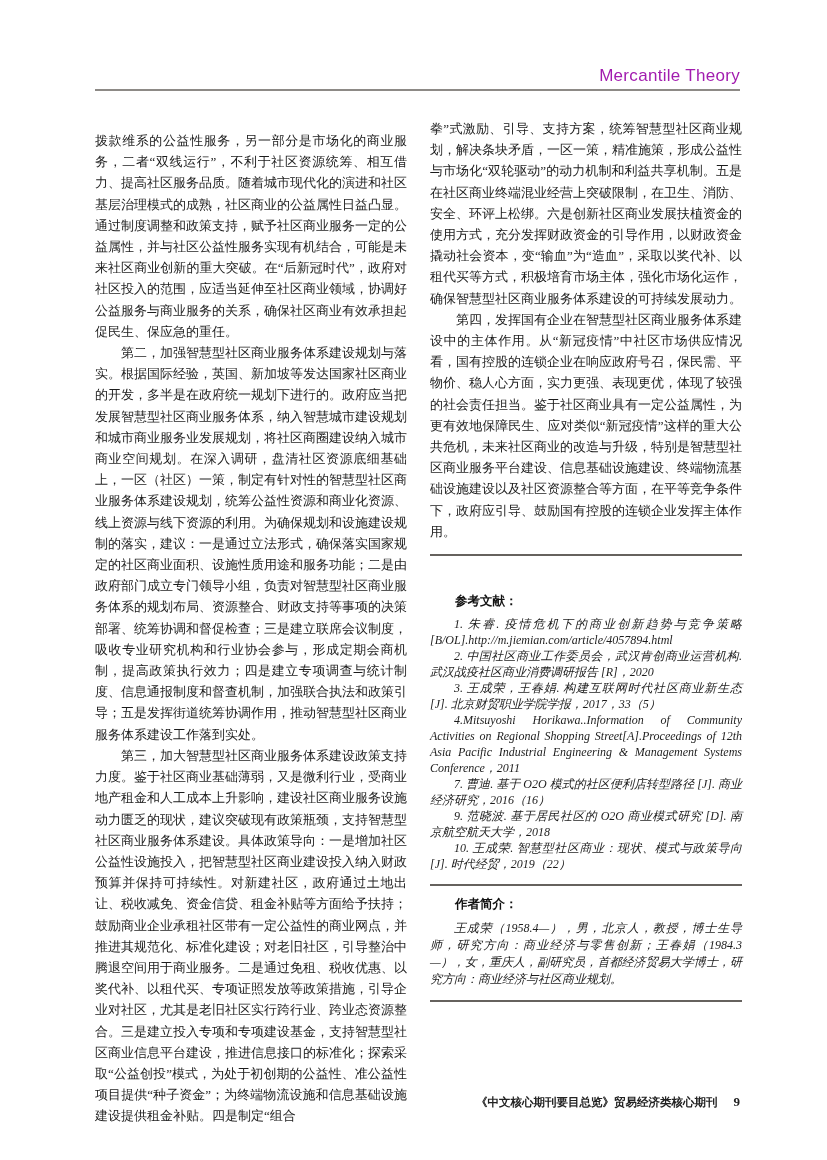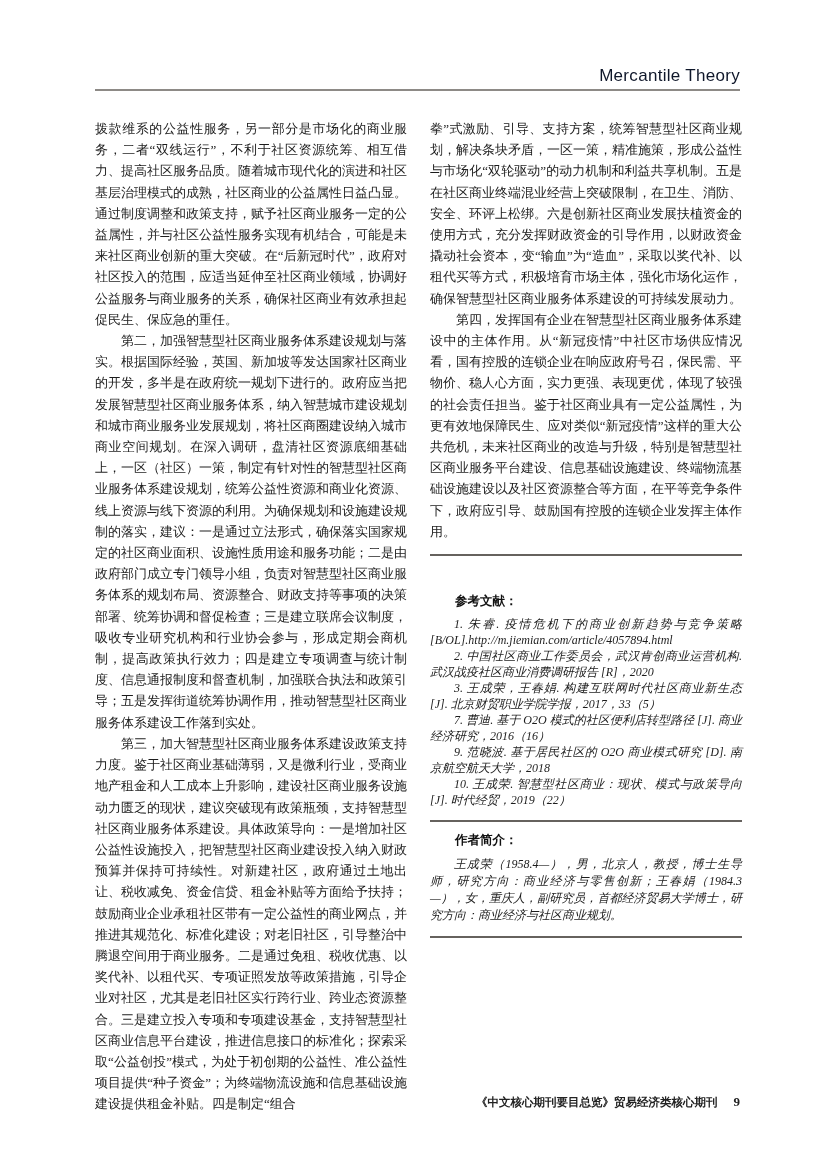--- a/index.html
+++ b/index.html
@@ -4,31 +4,31 @@
 <style>
   html,body{margin:0;padding:0;}
   body{
     width:827px;height:1160px;position:relative;background:#ffffff;
     font-family:"Liberation Serif","DejaVu Serif",serif;
     color:#1c1c1c;overflow:hidden;
   }
   .header-title{
     position:absolute;top:66px;right:87px;
     font-family:"Liberation Sans","DejaVu Sans",sans-serif;
-    font-size:17px;letter-spacing:0.3px;color:#0f172a;
+    font-size:17px;letter-spacing:0.3px;color:#a21caf;
   }
   .header-rule{
     position:absolute;top:89px;left:95px;right:87px;height:2px;
     background:#8d8a86;
   }
   .col{
     position:absolute;top:118px;width:312px;
     font-size:13px;line-height:21.2px;text-align:justify;
   }
-  .col-left{left:95px;}
+  .col-left{left:95px;margin-top:12px;}
   .col-right{left:430px;}
   p{margin:0;}
   p.indent{text-indent:2em;}
   .rule{height:2px;background:#66625e;margin:12px 0 0 0;}
   .refs,.bio{margin-top:10px;font-style:italic;}
   .refs{font-size:12px;line-height:16px;margin-top:37px;}
   .bio{font-size:12px;line-height:17px;}
   .section-title{
     font-family:"Liberation Sans","DejaVu Sans",sans-serif;
     font-weight:bold;font-style:normal;font-size:12.5px;
@@ -60,20 +60,21 @@
   <p>拳”式激励、引导、支持方案，统筹智慧型社区商业规划，解决条块矛盾，一区一策，精准施策，形成公益性与市场化“双轮驱动”的动力机制和利益共享机制。五是在社区商业终端混业经营上突破限制，在卫生、消防、安全、环评上松绑。六是创新社区商业发展扶植资金的使用方式，充分发挥财政资金的引导作用，以财政资金撬动社会资本，变“输血”为“造血”，采取以奖代补、以租代买等方式，积极培育市场主体，强化市场化运作，确保智慧型社区商业服务体系建设的可持续发展动力。</p>
   <p class="indent">第四，发挥国有企业在智慧型社区商业服务体系建设中的主体作用。从“新冠疫情”中社区市场供应情况看，国有控股的连锁企业在响应政府号召，保民需、平物价、稳人心方面，实力更强、表现更优，体现了较强的社会责任担当。鉴于社区商业具有一定公益属性，为更有效地保障民生、应对类似“新冠疫情”这样的重大公共危机，未来社区商业的改造与升级，特别是智慧型社区商业服务平台建设、信息基础设施建设、终端物流基础设施建设以及社区资源整合等方面，在平等竞争条件下，政府应引导、鼓励国有控股的连锁企业发挥主体作用。</p>
 
   <div class="rule"></div>
 
   <div class="refs">
     <p class="section-title">参考文献：</p>
     <p class="ref-item">1. 朱睿. 疫情危机下的商业创新趋势与竞争策略 [B/OL].http://m.jiemian.com/article/4057894.html</p>
     <p class="ref-item">2. 中国社区商业工作委员会，武汉肯创商业运营机构. 武汉战疫社区商业消费调研报告 [R]，2020</p>
     <p class="ref-item">3. 王成荣，王春娟. 构建互联网时代社区商业新生态 [J]. 北京财贸职业学院学报，2017，33（5）</p>
+    <p class="ref-item">4.Mitsuyoshi Horikawa..Information of Community Activities on Regional Shopping Street[A].Proceedings of 12th Asia Pacific Industrial Engineering &amp; Management Systems Conference，2011</p>
     <p class="ref-item">7. 曹迪. 基于 O2O 模式的社区便利店转型路径 [J]. 商业经济研究，2016（16）</p>
     <p class="ref-item">9. 范晓波. 基于居民社区的 O2O 商业模式研究 [D]. 南京航空航天大学，2018</p>
     <p class="ref-item">10. 王成荣. 智慧型社区商业：现状、模式与政策导向 [J]. 时代经贸，2019（22）</p>
   </div>
 
   <div class="rule"></div>
 
   <div class="bio">
     <p class="section-title">作者简介：</p>
     <p class="bio-text">王成荣（1958.4—），男，北京人，教授，博士生导师，研究方向：商业经济与零售创新；王春娟（1984.3—），女，重庆人，副研究员，首都经济贸易大学博士，研究方向：商业经济与社区商业规划。</p>

